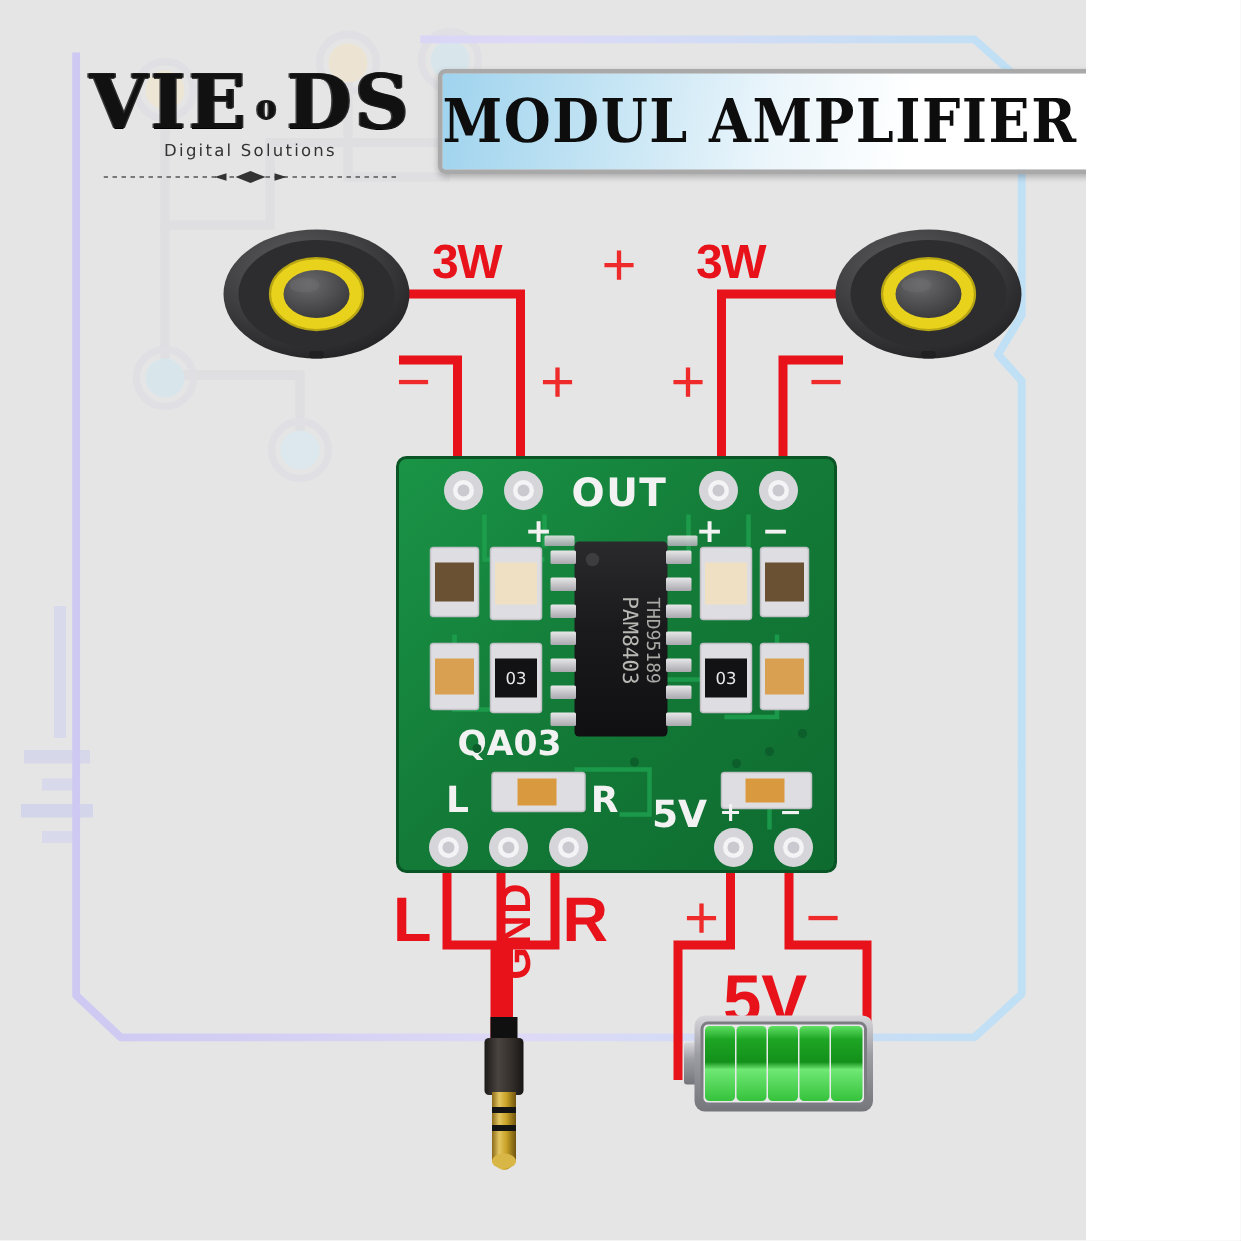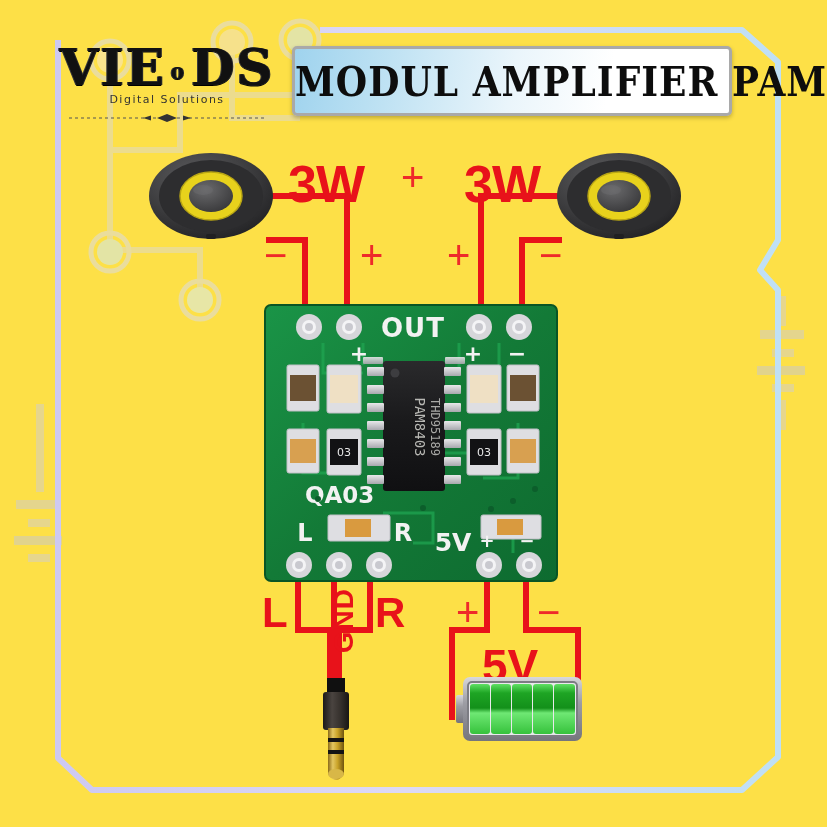--- a/index.html
+++ b/index.html
@@ -1,17 +1,17 @@
 <!DOCTYPE html>
 <html><head>
 <meta charset="utf-8">
 <style>
   html,body{margin:0;padding:0;background:#fff;}
   body{width:827px;height:827px;overflow:hidden;font-family:"Liberation Sans",sans-serif;}
-  #stage{position:relative;width:827px;height:827px;background:#fde047;overflow:hidden;}
+  #stage{position:relative;width:724px;height:827px;background:#e5e5e5;overflow:hidden;}
 
   
   .frame{position:absolute;inset:0;pointer-events:none;}
 
   
   .watermark{position:absolute;left:0;top:0;width:827px;height:827px;opacity:.55;}
 
   
   .logo{position:absolute;left:52px;top:42px;width:230px;height:95px;}
   .logo-main{font-family:"DejaVu Serif",serif;font-weight:bold;font-size:50px;letter-spacing:2px;
@@ -29,21 +29,21 @@
     box-shadow:0 2px 4px rgba(0,0,0,.25);display:flex;align-items:center;justify-content:flex-start;}
   .banner-text{font-family:"DejaVu Serif",serif;font-weight:bold;font-size:36px;color:#0d0d0d;
     letter-spacing:1px;white-space:nowrap;transform:scaleY(1.12);}
 
   
   .wires{position:absolute;left:0;top:0;width:827px;height:827px;}
 
   
   .rl{position:absolute;color:#e8121a;font-family:"Liberation Sans",sans-serif;font-weight:bold;
     line-height:1;white-space:nowrap;}
-  .rl.w3{font-size:52px;letter-spacing:-1px;}
+  .rl.w3{font-size:32px;letter-spacing:-1px;}
   .rl.big{font-size:42px;}
   .rl.sign{font-size:40px;font-weight:normal;color:#ee2a2a;}
   .rl.vert{writing-mode:vertical-rl;transform:rotate(180deg);font-size:28px;letter-spacing:1px;}
 
   
   .speaker{position:absolute;width:126px;height:88px;}
 
   
   .pcb{position:absolute;left:263px;top:303px;width:300px;height:282px;}
 

